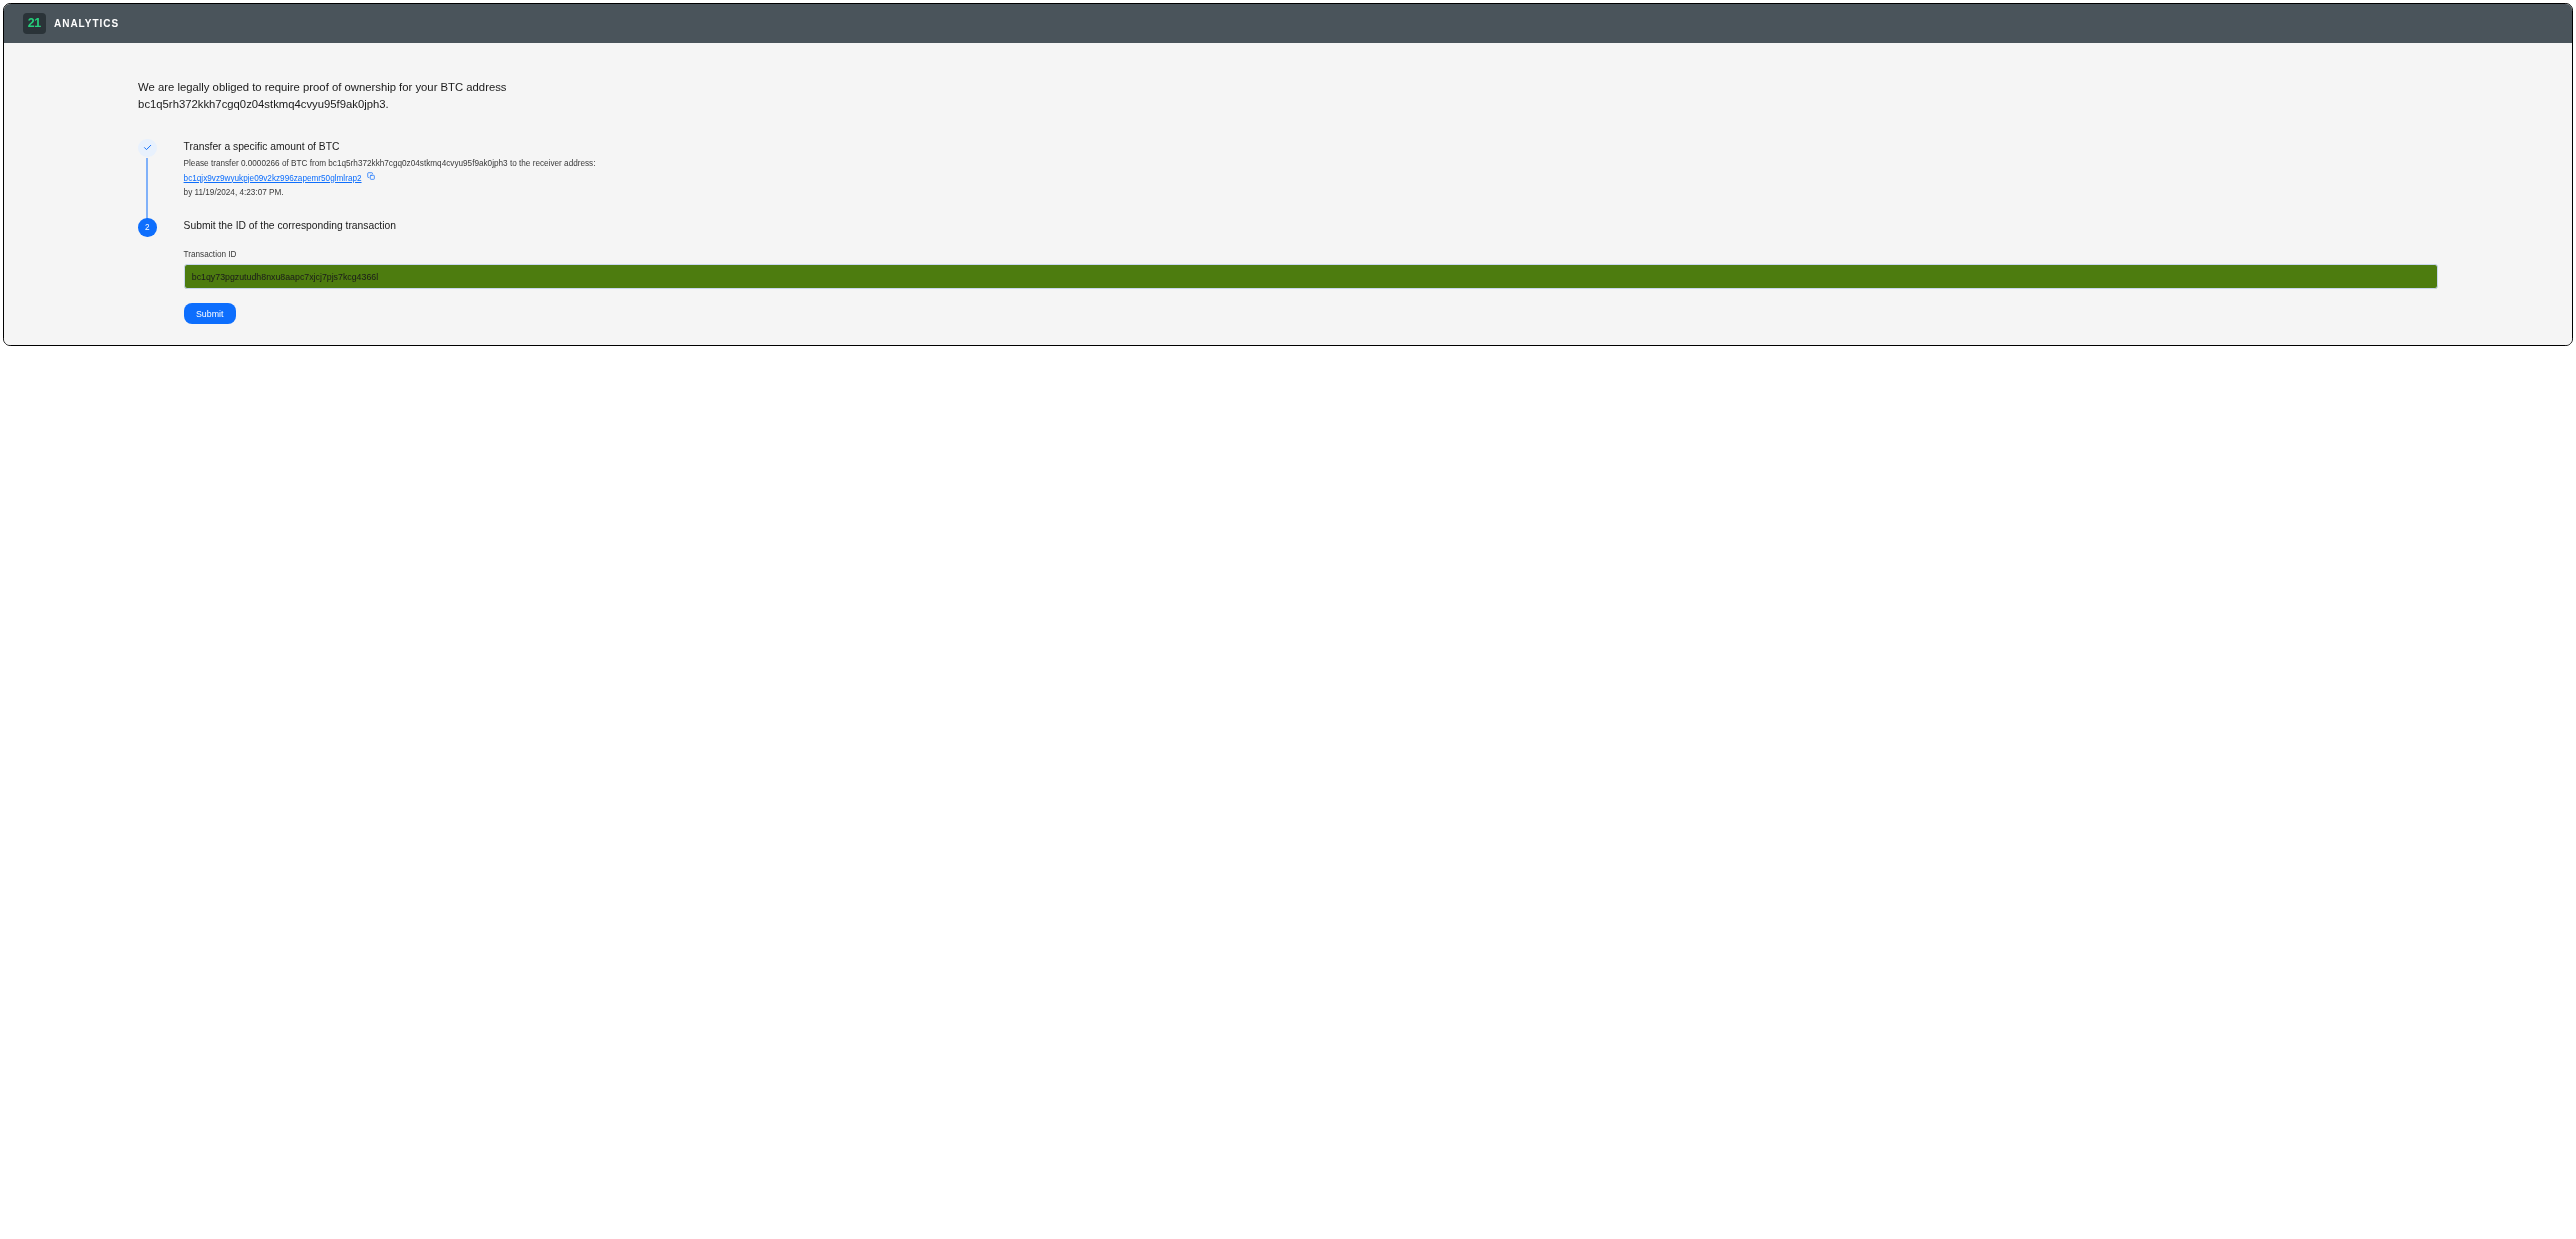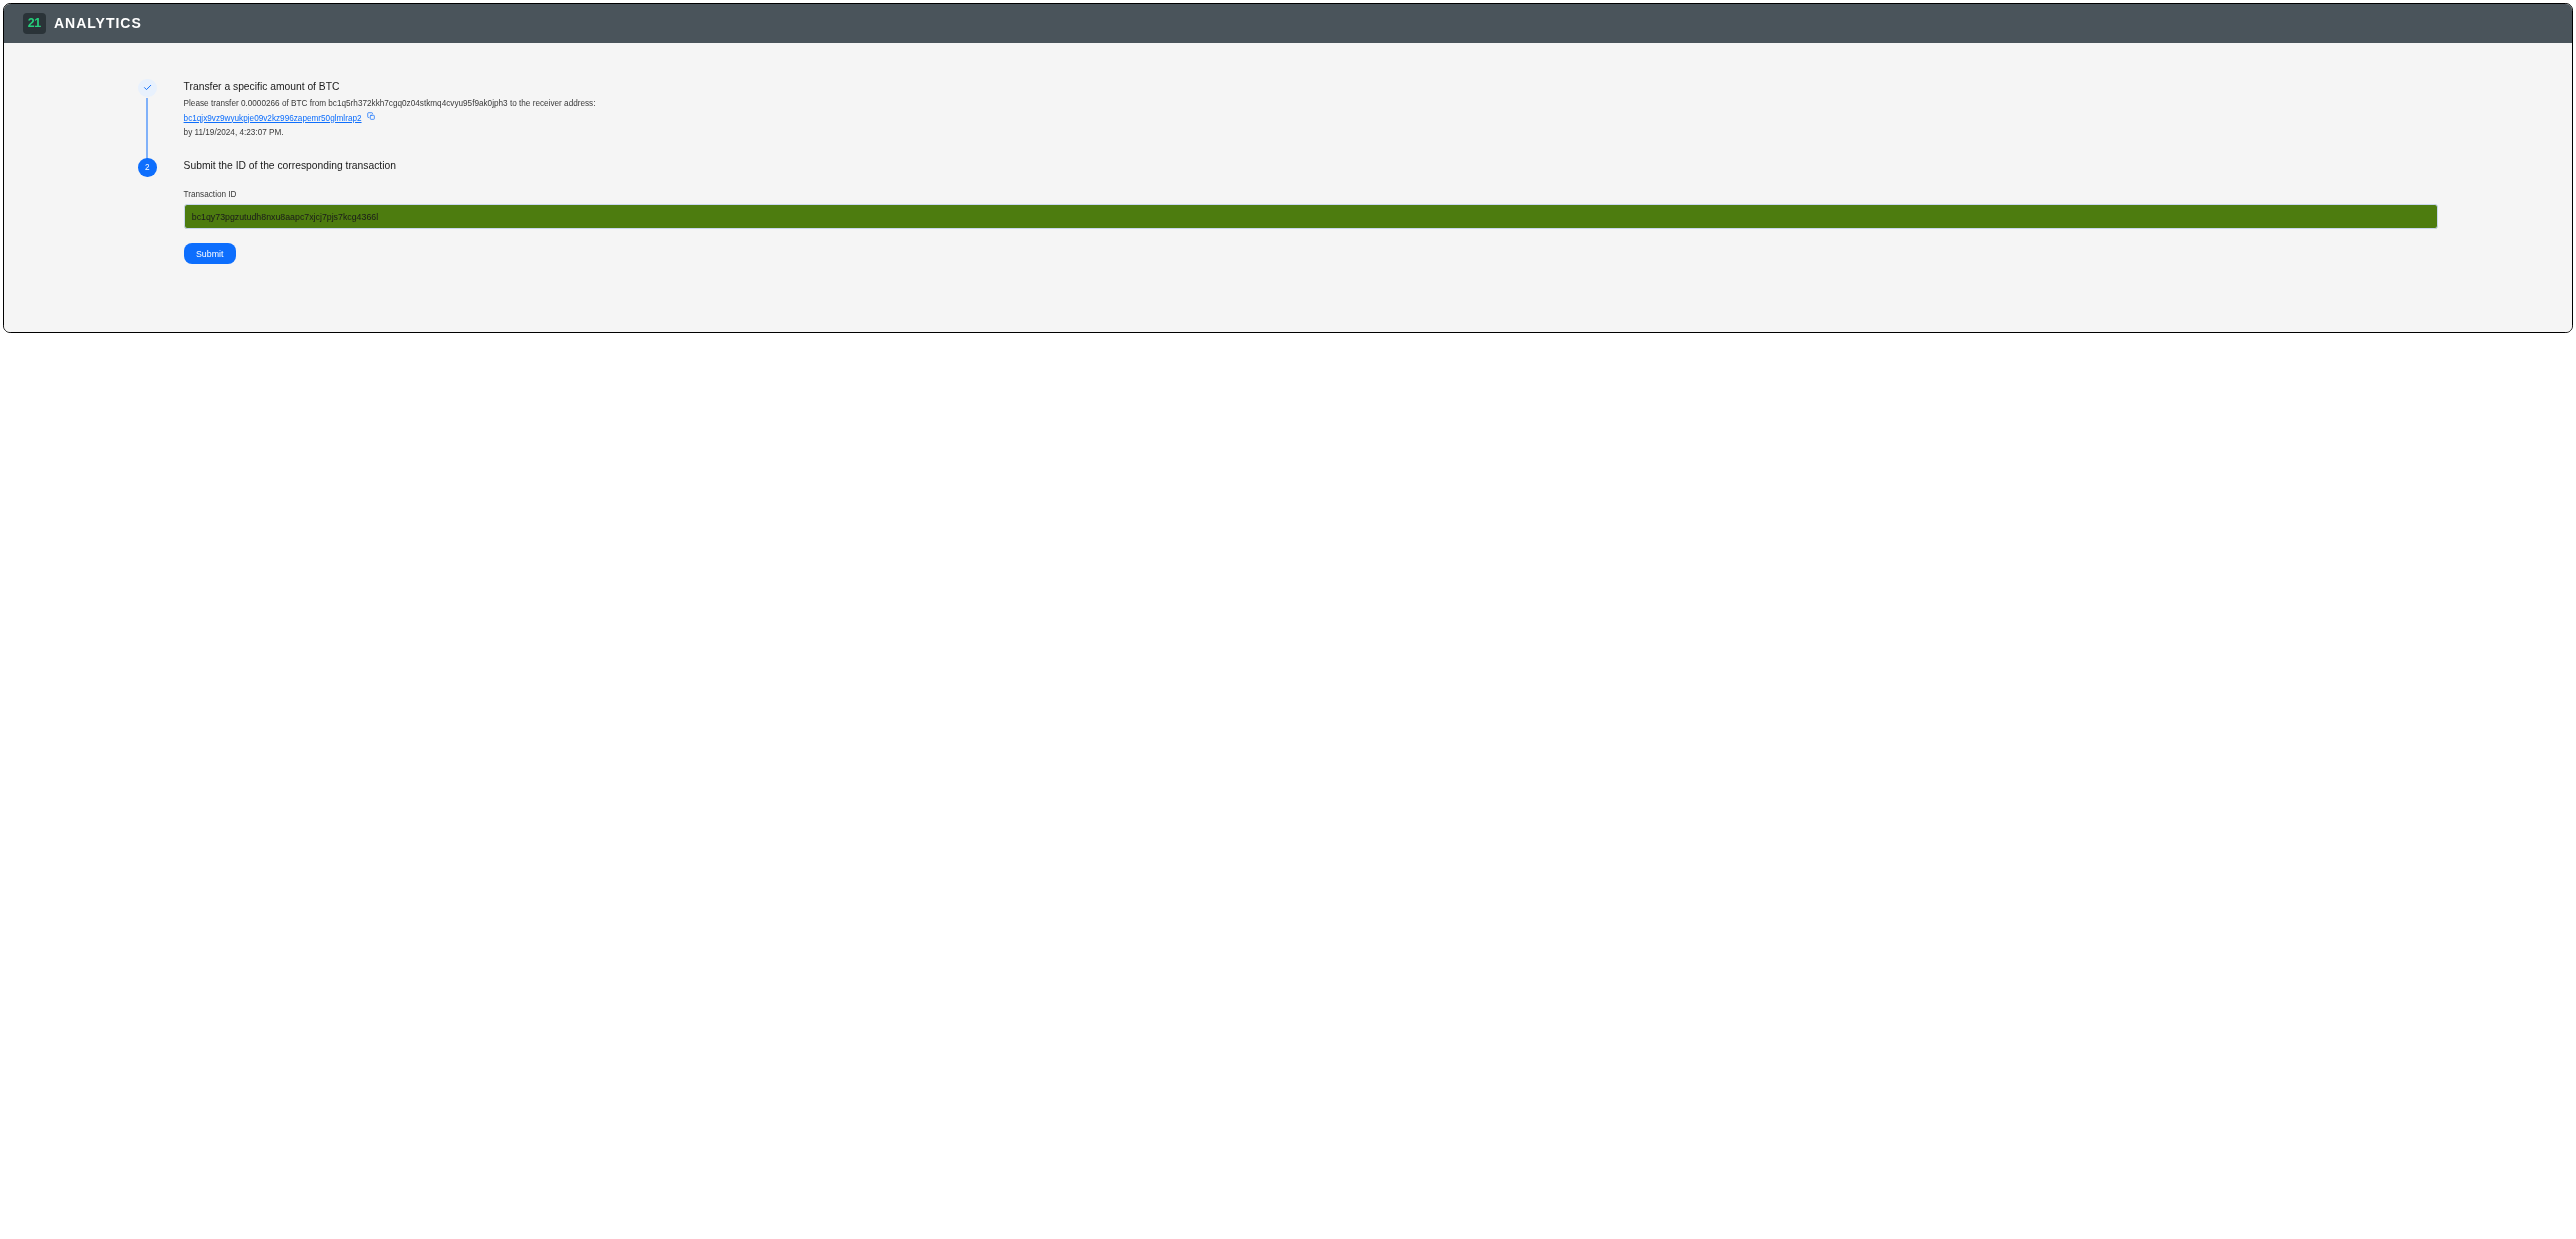--- a/index.html
+++ b/index.html
@@ -30,21 +30,21 @@
       justify-content: center;
     }
     .logo-number {
       font-weight: 800;
       font-size: 12.4px;
       color: #26d07c;
       letter-spacing: -0.5px;
     }
     .brand-text {
       color: #fff;
-      font-size: 14px;
+      font-size: 10px;
       font-weight: 700;
       letter-spacing: 1px;
     }
     .content {
       padding: 36px 134px 20.6px 134px;
       background: #f5f5f5;
       min-height: 289px;
     }
     .intro-text {
       font-size: 11.3px;
@@ -159,20 +159,24 @@
 
   <div class="header">
     <div class="logo-badge">
       <span class="logo-number">21</span>
     </div>
     <div class="brand-text">ANALYTICS</div>
   </div>
 
   <div class="content">
 
+    <p class="intro-text">
+      <span>We are legally obliged to require proof of ownership for your BTC address</span><br>
+      <span>bc1q5rh372kkh7cgq0z04stkmq4cvyu95f9ak0jph3</span><span>.</span>
+    </p>
 
     <div class="steps">
 
       <div class="step">
         <div class="step-indicator-col">
           <div class="step-badge done">
             <svg class="check-svg" viewBox="0 0 24 24" fill="none" stroke="currentColor" stroke-width="2.5" stroke-linecap="round" stroke-linejoin="round">
                 <polyline points="20 6 9 17 4 12"></polyline>
               </svg>
           </div>

